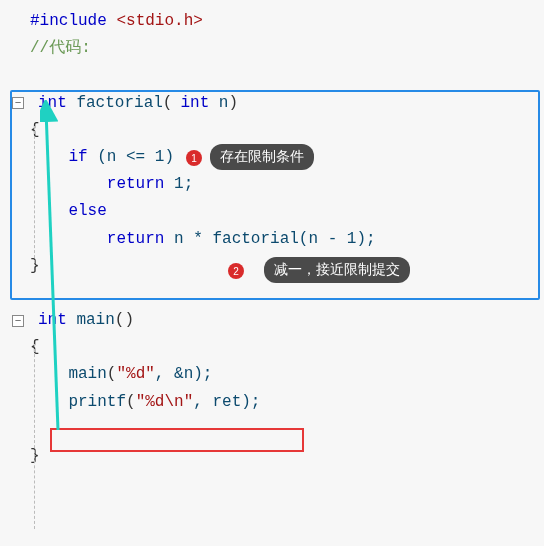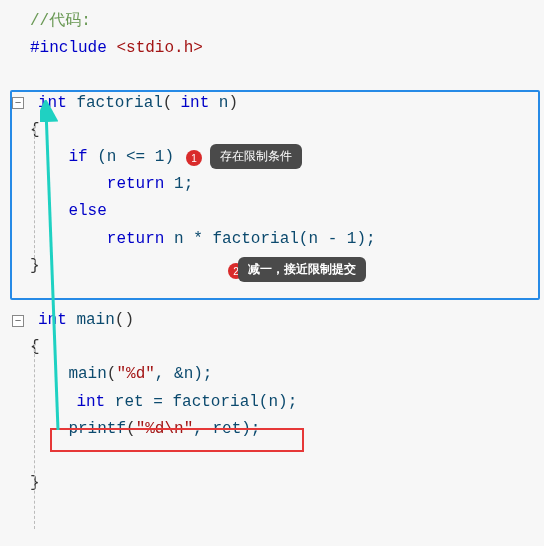--- a/index.html
+++ b/index.html
@@ -76,56 +76,55 @@
       font-family: Arial, sans-serif;
       position: absolute;
     }
     
     .tooltip {
       position: absolute;
       background: #4a4a4a;
       color: #fff;
       padding: 4px 10px;
       font-family: "Microsoft YaHei", Arial, sans-serif;
-      font-size: 12px;
-      border-radius: 6px;
+      font-size: 14px;
+      border-radius: 12px;
     }
     
     .arrow-svg {
       position: absolute;
       pointer-events: none;
     }
     
     .brace-guide {
       position: absolute;
       border-left: 1px dashed #bbb;
       pointer-events: none;
     }
   </style>
 </head>
 <body>
 
 <div class="code-area">
+  <div class="line"><span class="keyword">#include </span><span class="angle">&lt;stdio.h&gt;</span></div>
   <div class="line"><span class="comment">//代码:</span></div>
-  <div class="line"><span class="keyword">#include </span><span class="angle">&lt;stdio.h&gt;</span></div>
   <div class="line">&nbsp;</div>
 
   <div class="line"><span class="type">int</span><span class="plain"> factorial</span><span class="punct">(</span><span class="type">int</span><span class="plain"> n</span><span class="punct">)</span></div>
   <div class="line"><span class="punct">{</span></div>
   <div class="line">    <span class="keyword">if</span><span class="plain"> (n &lt;= 1)</span></div>
   <div class="line">        <span class="keyword">return</span><span class="plain"> 1;</span></div>
   <div class="line">    <span class="keyword">else</span></div>
   <div class="line">        <span class="keyword">return</span><span class="plain"> n * </span><span class="plain">factorial</span><span class="plain">(n - 1);</span></div>
   <div class="line"><span class="punct">}</span></div>
   <div class="line">&nbsp;</div>
 
   <div class="line"><span class="type">int</span><span class="plain"> main</span><span class="punct">()</span></div>
   <div class="line"><span class="punct">{</span></div>
   <div class="line">    <span class="plain">main</span><span class="punct">(</span><span class="string">"%d"</span><span class="plain">, &amp;n);</span></div>
-  <div class="line">    <span class="type">int</span><span class="plain"> ret = </span><span class="plain">factorial</span><span class="plain">(n);</span></div>
   <div class="line">    <span class="plain">printf</span><span class="punct">(</span><span class="string">"%d\n"</span><span class="plain">, ret);</span></div>
   <div class="line">&nbsp;</div>
   <div class="line"><span class="punct">}</span></div>
 </div>
 
 <div class="gutter-mark" style="top:97px;">
     <span>−</span>
   </div>
 <div class="gutter-mark" style="top:315px;">
     <span>−</span>
@@ -147,13 +146,13 @@
 </svg>
 
 <span class="badge" style="left:186px; top:150px;">
     <span>1</span>
   </span>
 <div class="tooltip" style="left:210px; top:144px;"><span>存在限制条件</span></div>
 
 <span class="badge" style="left:228px; top:263px;">
     <span>2</span>
   </span>
-<div class="tooltip" style="left:238px; top:257px;font-weight:bold;"><span>减一，接近限制提交</span></div>
+<div class="tooltip" style="left:264px; top:257px;"><span>减一，接近限制提交</span></div>
 
 </body></html>

